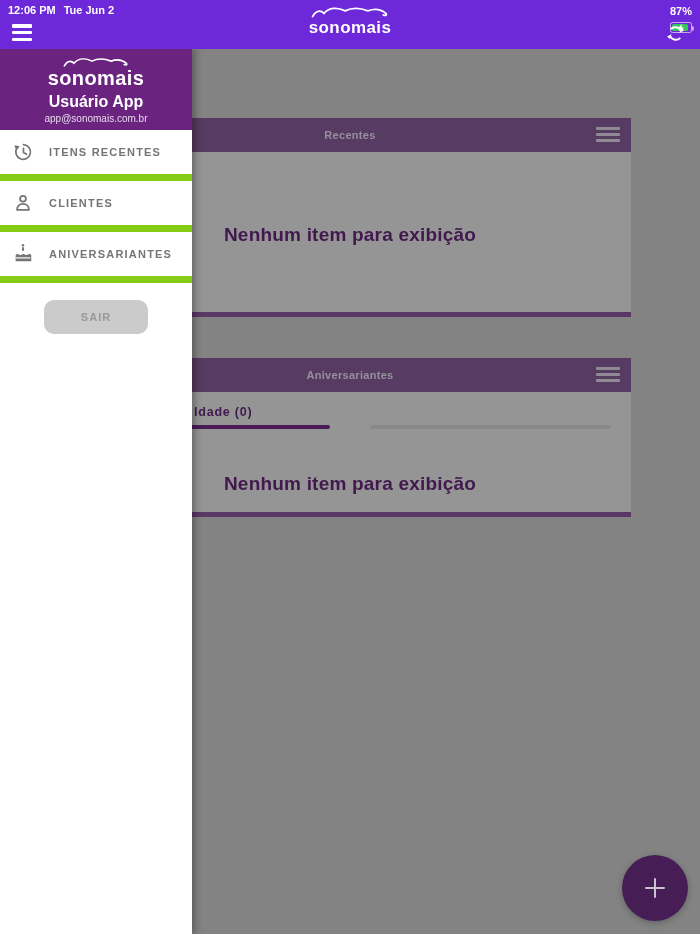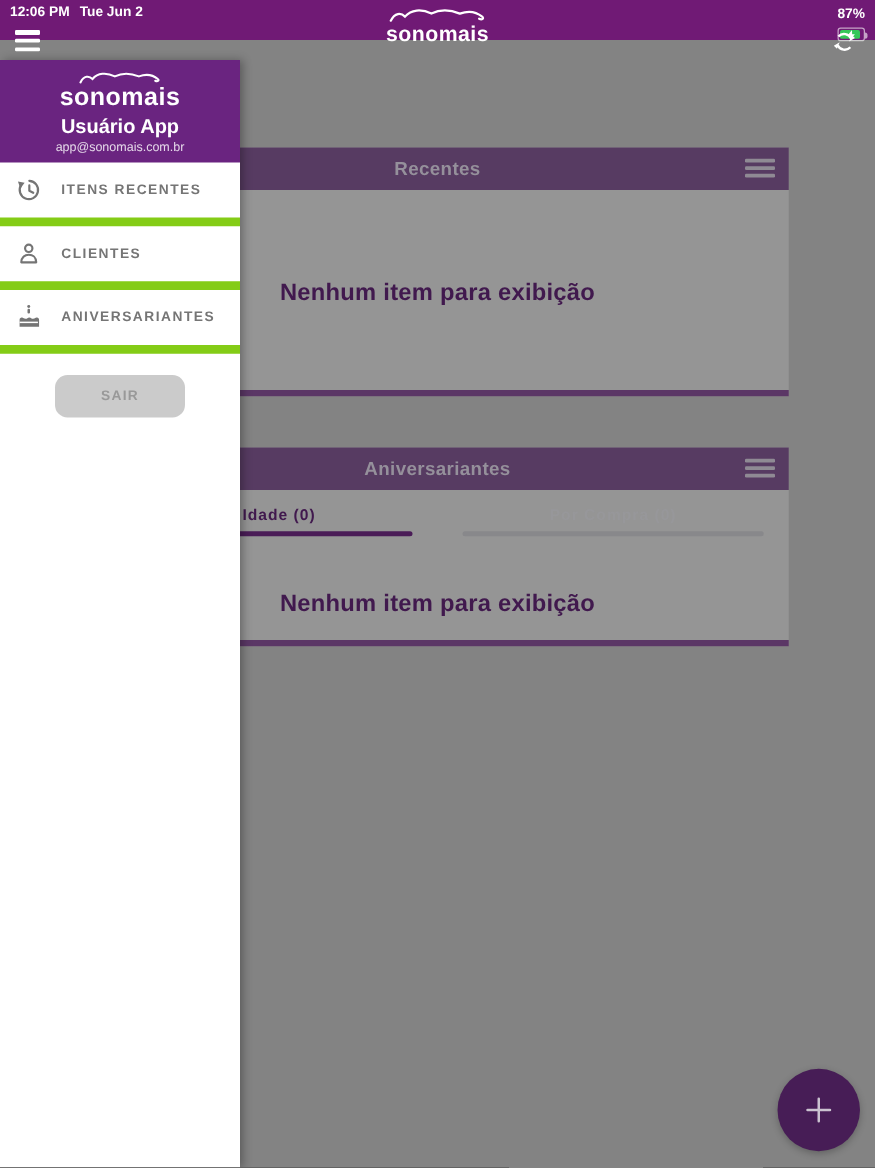--- a/index.html
+++ b/index.html
@@ -1,21 +1,21 @@
 <!DOCTYPE html>
 <html><head>
 <meta charset="utf-8">
 <style>
   * { margin:0; padding:0; box-sizing:border-box; }
   html,body { background:#444; }
   body { font-family:"Liberation Sans", sans-serif; }
   .screen { position:relative; width:700px; height:934px; margin:0 auto; overflow:hidden; background:#838383; }
 
   
-  .top-header { position:absolute; top:0; left:0; width:700px; height:32px; background:#701a75; z-index:30; }
+  .top-header { position:absolute; top:0; left:0; width:700px; height:49px; background:#6d28d9; z-index:30; }
   .status-bar { position:absolute; top:0; left:0; right:0; height:20px; display:flex; justify-content:space-between; align-items:center; padding:0 8px; color:#fff; font-size:11px; font-weight:700; }
   .status-left span { margin-right:8px; }
   .status-right { display:flex; align-items:center; gap:5px;flex-direction:column; }
   .battery { position:relative; width:22px; height:11px; border:1px solid rgba(255,255,255,.6); border-radius:2.5px; }
   .battery-fill { position:absolute; top:1px; left:1px; bottom:1px; width:16px; background:#35C759; border-radius:1.5px; }
   .battery-bolt { position:absolute; top:1px; left:6px; }
   .battery-nub { position:absolute; right:-3px; top:3px; width:2px; height:5px; background:rgba(255,255,255,.6); border-radius:0 2px 2px 0; }
 
   .menu-btn { position:absolute; left:10px; top:23px; width:26px; height:19px; background:none; border:none; cursor:pointer; display:flex; flex-direction:column; justify-content:space-between; padding:1px 2px; }
   .menu-btn div { width:20px; height:3.5px; background:#fff; border-radius:1px; }
@@ -23,21 +23,21 @@
   .app-logo { position:absolute; left:50%; top:6px; transform:translateX(-50%); display:flex; flex-direction:column; align-items:center; color:#fff; }
   .app-logo .logo-text { font-size:17px; font-weight:700; letter-spacing:.4px; line-height:18px; }
   .refresh-btn { position:absolute; right:10px; top:21px; width:26px; height:24px; background:none; border:none; cursor:pointer; }
 
   
   .content { position:absolute; top:48px; left:0; right:0; bottom:0; background:#838383; z-index:0; }
   .card { position:absolute; left:69px; width:562px; background:#959595; border-bottom:5px solid #5B3766; }
   .card-recentes { top:70px; height:199px; }
   .card-aniv { top:310px; height:159px; }
   .card-header { position:relative; height:34px; background:#573B62; display:flex; align-items:center; justify-content:center; }
-  .card-title { font-size:15px; font-weight:700; letter-spacing:.3px; color:#95909B; }
+  .card-title { font-size:11px; font-weight:700; letter-spacing:.3px; color:#95909B; }
   .card-menu { position:absolute; right:11px; top:8px; width:24px; height:17px; background:none; border:none; cursor:pointer; display:flex; flex-direction:column; justify-content:space-between; padding:1px 0; }
   .card-menu div { width:24px; height:3px; background:#8F8A94; border-radius:1px; }
   .card-body { height:165px; display:flex; align-items:center; justify-content:center; }
   .empty-text { font-size:19px; font-weight:700; letter-spacing:.2px; color:#41194E; }
 
   .tabs { display:flex; height:40px; }
   .tab { position:relative; flex:1; display:flex; align-items:center; justify-content:center; background:none; border:none; cursor:pointer; font-family:inherit; }
   .tab span { font-size:12.5px; font-weight:700; letter-spacing:.8px; }
   .tab .underline { position:absolute; left:20px; right:20px; bottom:3px; height:4px; border-radius:2px; }
   .tab.active span { color:#41194E; }

